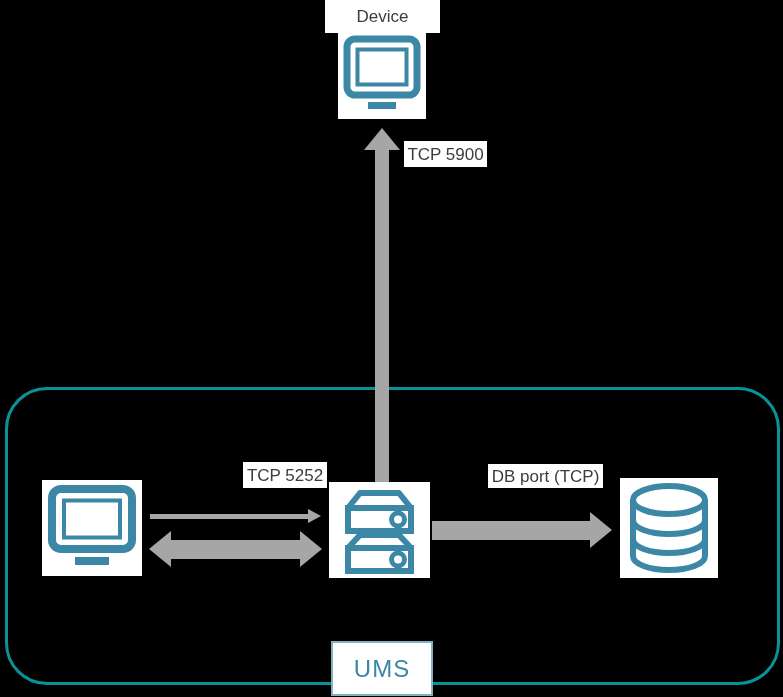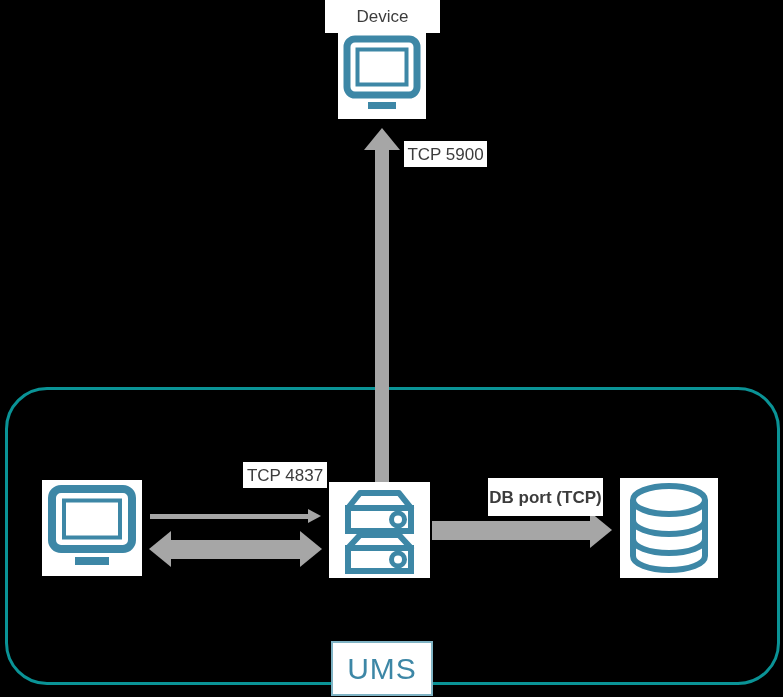--- a/index.html
+++ b/index.html
@@ -87,21 +87,21 @@
     height: 55px;
     background: #ffffff;
     border: 2px solid #7fb3c4;
     box-sizing: border-box;
     display: flex;
     align-items: center;
     justify-content: center;
   }
   #ums-badge-text {
     color: #3d87a6;
-    font-size: 30px;
+    font-size: 24px;
     letter-spacing: 1px;
     line-height: 1;
   }
 
   svg { display: block; }
 </style>
 </head>
 <body>
 
 <div id="canvas">
@@ -136,40 +136,40 @@
   </div>
 
   <div class="abs arrow-shaft" style="left:150px; top:514px; width:158px; height:5px;"></div>
   <div class="abs arrow-head head-right-thin" style="left:308px; top:509px;"></div>
 
   <div class="abs arrow-head head-left" style="left:149px; top:531px;"></div>
   <div class="abs arrow-shaft" style="left:171px; top:540px; width:129px; height:19px;"></div>
   <div class="abs arrow-head head-right" style="left:300px; top:531px;"></div>
 
   <div class="abs label-box" style="left:243px; top:462px; width:84px; height:26px;">
-    <span>TCP 4837</span>
+    <span>TCP 5252</span>
   </div>
 
   <div class="abs icon-plate" style="left:329px; top:482px; width:101px; height:96px;">
     <svg width="101" height="96" viewBox="0 0 101 96">
 
       <path d="M19,26 L31,11 L70,11 L82,26 Z" fill="#ffffff" stroke="#3d87a6" stroke-width="6" stroke-linejoin="round"></path>
       <rect x="19" y="26" width="63" height="23" fill="#ffffff" stroke="#3d87a6" stroke-width="6"></rect>
       <circle cx="69" cy="37.5" r="6.5" fill="#ffffff" stroke="#3d87a6" stroke-width="5"></circle>
 
       <path d="M19,66 L31,53 L70,53 L82,66 Z" fill="#ffffff" stroke="#3d87a6" stroke-width="6" stroke-linejoin="round"></path>
       <rect x="19" y="66" width="63" height="23" fill="#ffffff" stroke="#3d87a6" stroke-width="6"></rect>
       <circle cx="69" cy="77.5" r="6.5" fill="#ffffff" stroke="#3d87a6" stroke-width="5"></circle>
     </svg>
   </div>
 
   <div class="abs arrow-shaft" style="left:432px; top:521px; width:158px; height:19px;"></div>
   <div class="abs arrow-head head-right" style="left:590px; top:512px;"></div>
 
-  <div class="abs label-box" style="left:488px; top:478px; width:115px; height:38px;font-weight:bold;">
+  <div class="abs label-box" style="left:488px; top:464px; width:115px; height:24px;">
     <span>DB port (TCP)</span>
   </div>
 
   <div class="abs icon-plate" style="left:620px; top:478px; width:98px; height:100px;">
     <svg width="98" height="100" viewBox="0 0 98 100">
 
       <path d="M13,22 L13,78 C13,86 29,92 49,92 C69,92 85,86 85,78 L85,22" fill="#ffffff" stroke="#3d87a6" stroke-width="6" stroke-linejoin="round"></path>
 
       <ellipse cx="49" cy="22" rx="36" ry="14" fill="#ffffff" stroke="#3d87a6" stroke-width="6"></ellipse>
 

